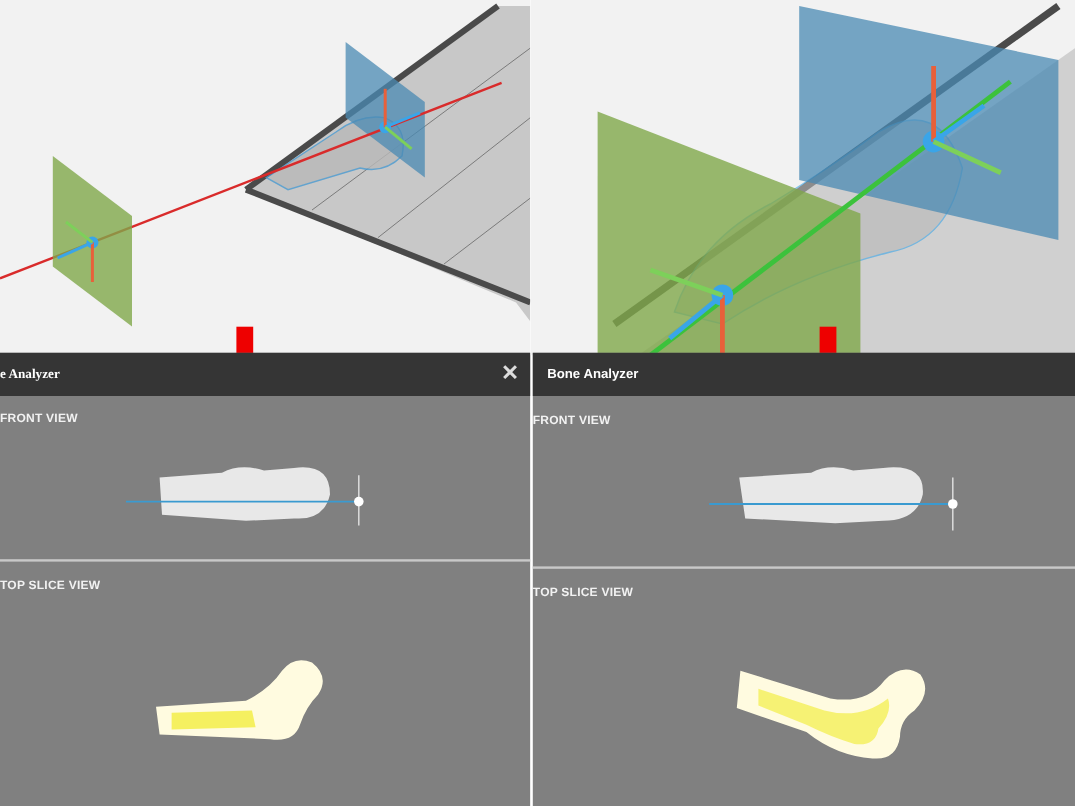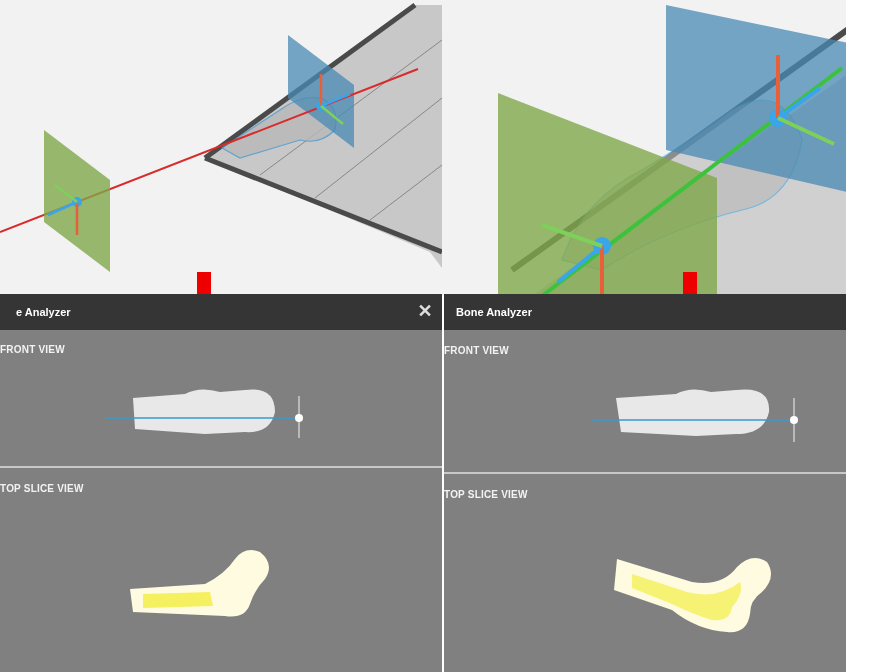--- a/index.html
+++ b/index.html
@@ -48,40 +48,40 @@
       <line x1="321" y1="106" x2="343" y2="124" stroke="#7dd05a" stroke-width="2.5"></line>
     </svg>
   </div>
   <svg class="arrow" style="left:184px;top:272px;" width="40" height="52" viewBox="0 0 40 52">
       <rect x="13" y="0" width="14" height="26" fill="#ee0000"></rect>
       <polygon points="0,24 40,24 20,52" fill="#ee0000"></polygon>
     </svg>
 
   <div class="panel" style="left:0;top:294px;width:442px;height:378px;">
     <div class="titlebar">
-      <span class="title" style="padding-left:16px;">e Analyzer</span>
+      <span class="title" style="padding-left:0;font-family:Liberation Serif, serif;">e Analyzer</span>
       <span class="close">✕</span>
     </div>
     <div class="view-label" style="top:50px;">FRONT VIEW</div>
     <svg style="position:absolute;left:105px;top:90px;" width="210" height="60" viewBox="0 0 210 60">
       <path d="M28,14 L80,10 Q95,2 115,8 L140,6 Q170,2 170,28 Q165,50 140,48 L100,50 L30,45 Z" fill="#e8e8e8"></path>
       <line x1="0" y1="34" x2="195" y2="34" stroke="#3a9ad0" stroke-width="1.5"></line>
       <line x1="194" y1="12" x2="194" y2="54" stroke="#e0e0e0" stroke-width="1.2"></line>
       <circle cx="194" cy="34" r="4" fill="#fff"></circle>
     </svg>
     <div class="divider" style="top:172px;"></div>
     <div class="view-label" style="top:189px;">TOP SLICE VIEW</div>
     <svg style="position:absolute;left:125px;top:250px;" width="150" height="80" viewBox="0 0 150 80">
       <path d="M5,45 L80,40 Q100,30 110,15 Q120,2 135,8 Q150,20 140,35 Q130,45 125,60 Q120,75 100,72 L8,68 Z" fill="#fffbe0"></path>
       <path d="M18,50 L85,48 L88,62 L18,64 Z" fill="#f5f060"></path>
     </svg>
   </div>
 </div>
 
-<div class="pane" style="left:442px;top:0;width:404px;height:672px;">
+<div class="pane" style="left:442px;top:0;width:454px;height:672px;">
   <div class="scene">
     <svg width="454" height="296" viewBox="0 0 454 296">
       <polygon points="90,296 454,40 454,296" fill="#d0d0d0"></polygon>
       <polyline points="70,270 440,5" stroke="#4a4a4a" stroke-width="6" fill="none"></polyline>
 
       <path d="M120,260 Q140,200 200,170 Q250,140 290,110 Q340,80 360,140 Q350,200 300,210 Q220,230 160,270 Z" fill="#b8b8b8" opacity="0.6" stroke="#3aa5e8" stroke-width="1.2"></path>
 
       <polygon points="224,5 440,50 440,200 224,150" fill="#4a8ab3" opacity="0.75"></polygon>
 
       <polygon points="56,93 275,178 275,296 56,296" fill="#7fa84a" opacity="0.8"></polygon>

